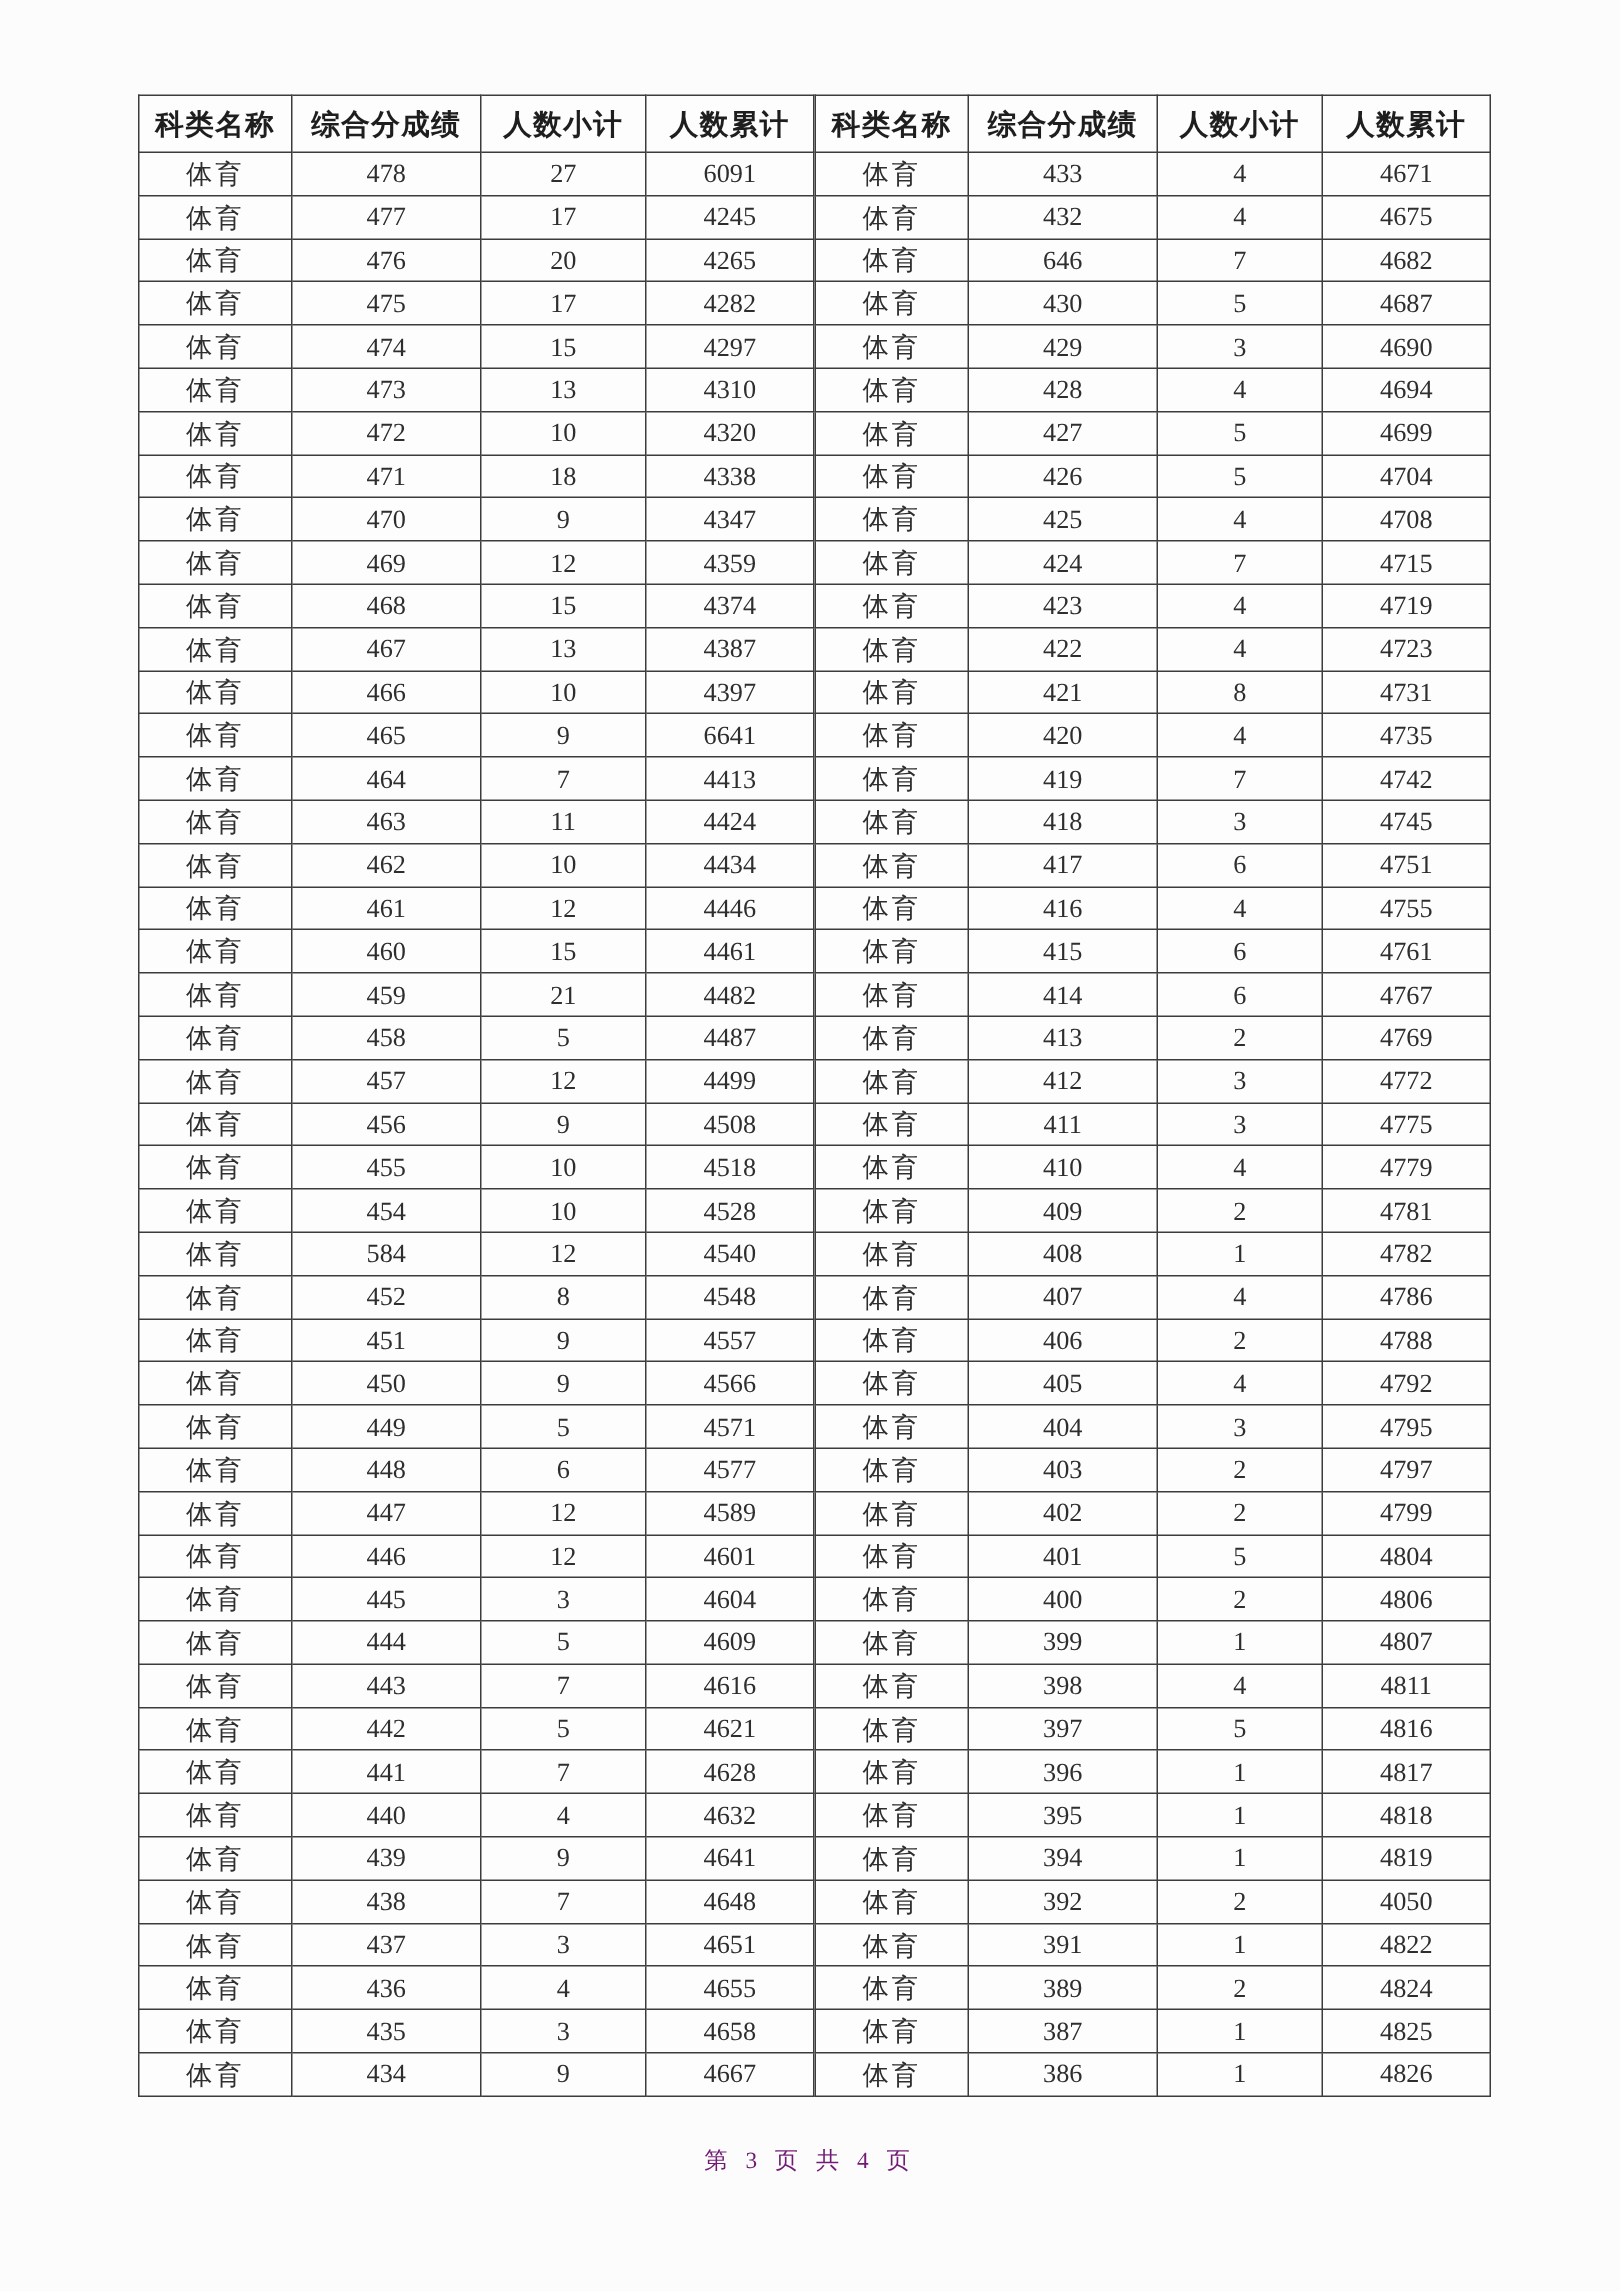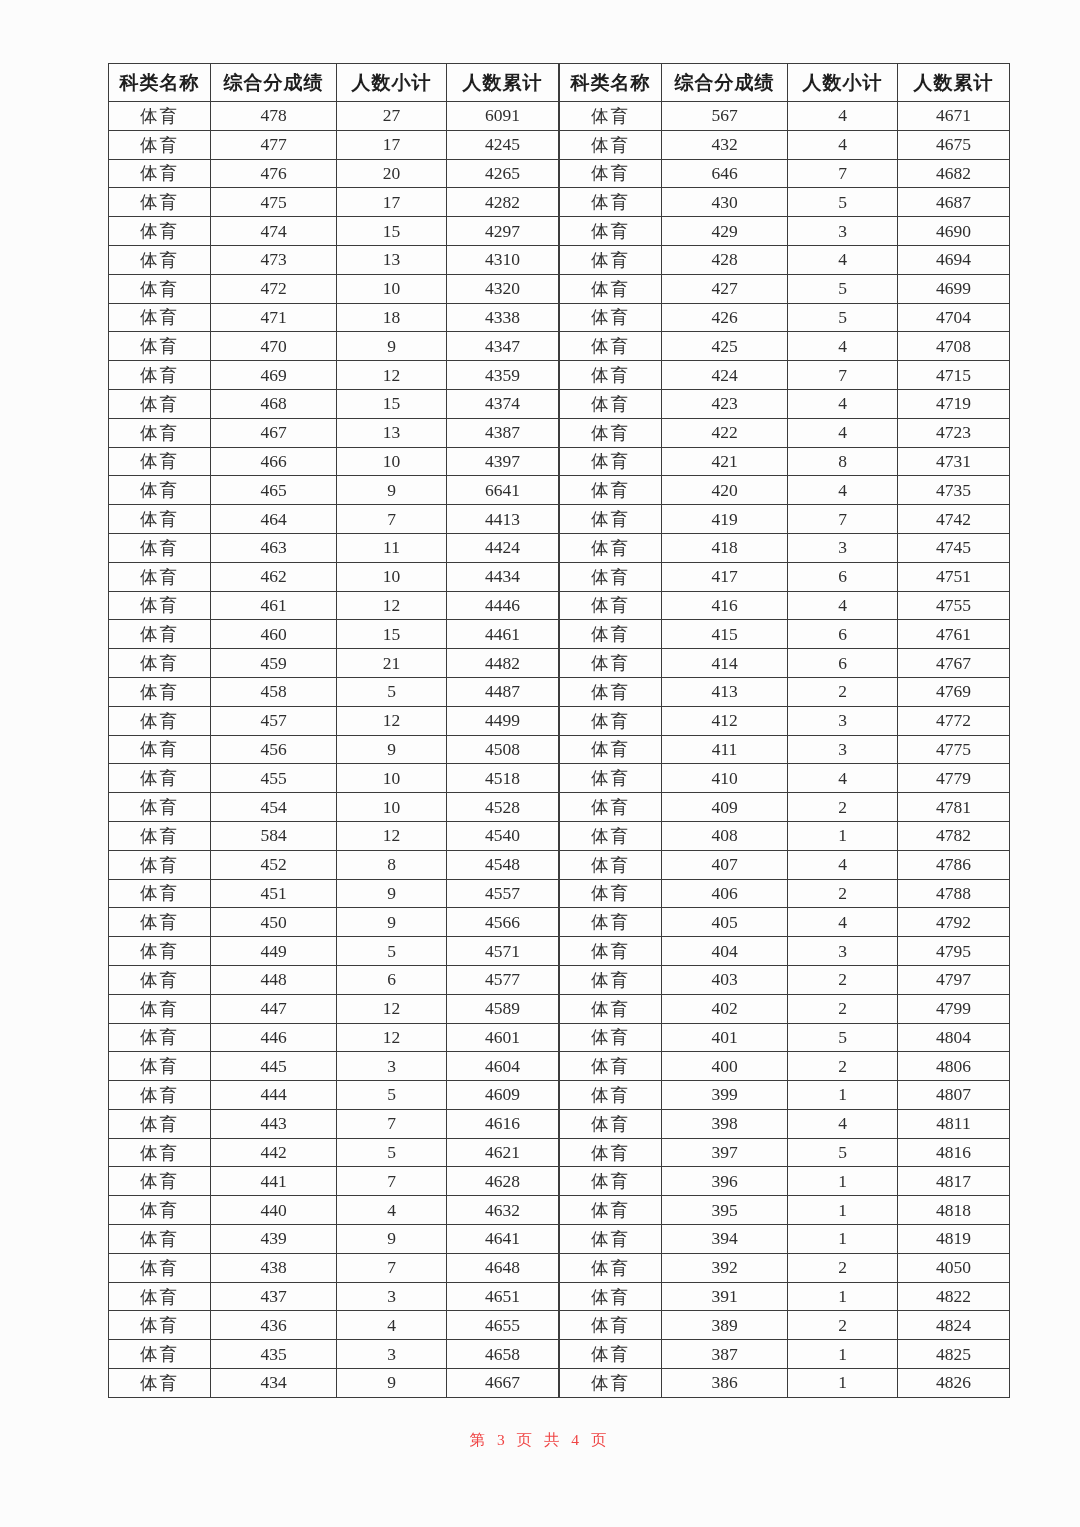--- a/index.html
+++ b/index.html
@@ -13,23 +13,23 @@
     height: 1527px;
     margin: 0 auto;
     background: #fcfcfc;
     color: #242424;
     overflow: hidden;
   }
   .tables-wrap {
     position: absolute;
     top: 63px;
     left: 63px;
-    right: 70px;
+    right: 57px;
     display: flex;
-    justify-content: flex-end;
+    justify-content: center;
     border-radius: 27px;
   }
   table.score-table {
     border-collapse: collapse;
     table-layout: fixed;
     width: 450px;
     background: #fdfdfd;
   }
   table.score-table th,
   table.score-table td {
@@ -56,21 +56,21 @@
   table.score-table th:nth-child(3) { width: 110px; }
   table.score-table th:nth-child(4) { width: 112px; }
   td.cat-cell { letter-spacing: 2px; font-size: 18px; }
   .page-footer {
     position: absolute;
     left: 0;
     right: 0;
     top: 1430px;
     text-align: center;
     font-size: 15.5px;
-    color: #ef4444;
+    color: #701a75;
     letter-spacing: 4px;
     font-family: "Liberation Serif", "DejaVu Serif", serif;
   }
 </style>
 </head>
 <body>
 
 <div class="page">
 
   <div class="tables-wrap">
@@ -363,21 +363,21 @@
         <tr>
             <th>科类名称</th>
             <th>综合分成绩</th>
             <th>人数小计</th>
             <th>人数累计</th>
           </tr>
       </thead>
       <tbody>
           <tr>
             <td class="cat-cell">体育</td>
-            <td>567</td>
+            <td>433</td>
             <td>4</td>
             <td>4671</td>
           </tr>
           <tr>
             <td class="cat-cell">体育</td>
             <td>432</td>
             <td>4</td>
             <td>4675</td>
           </tr>
           <tr>

